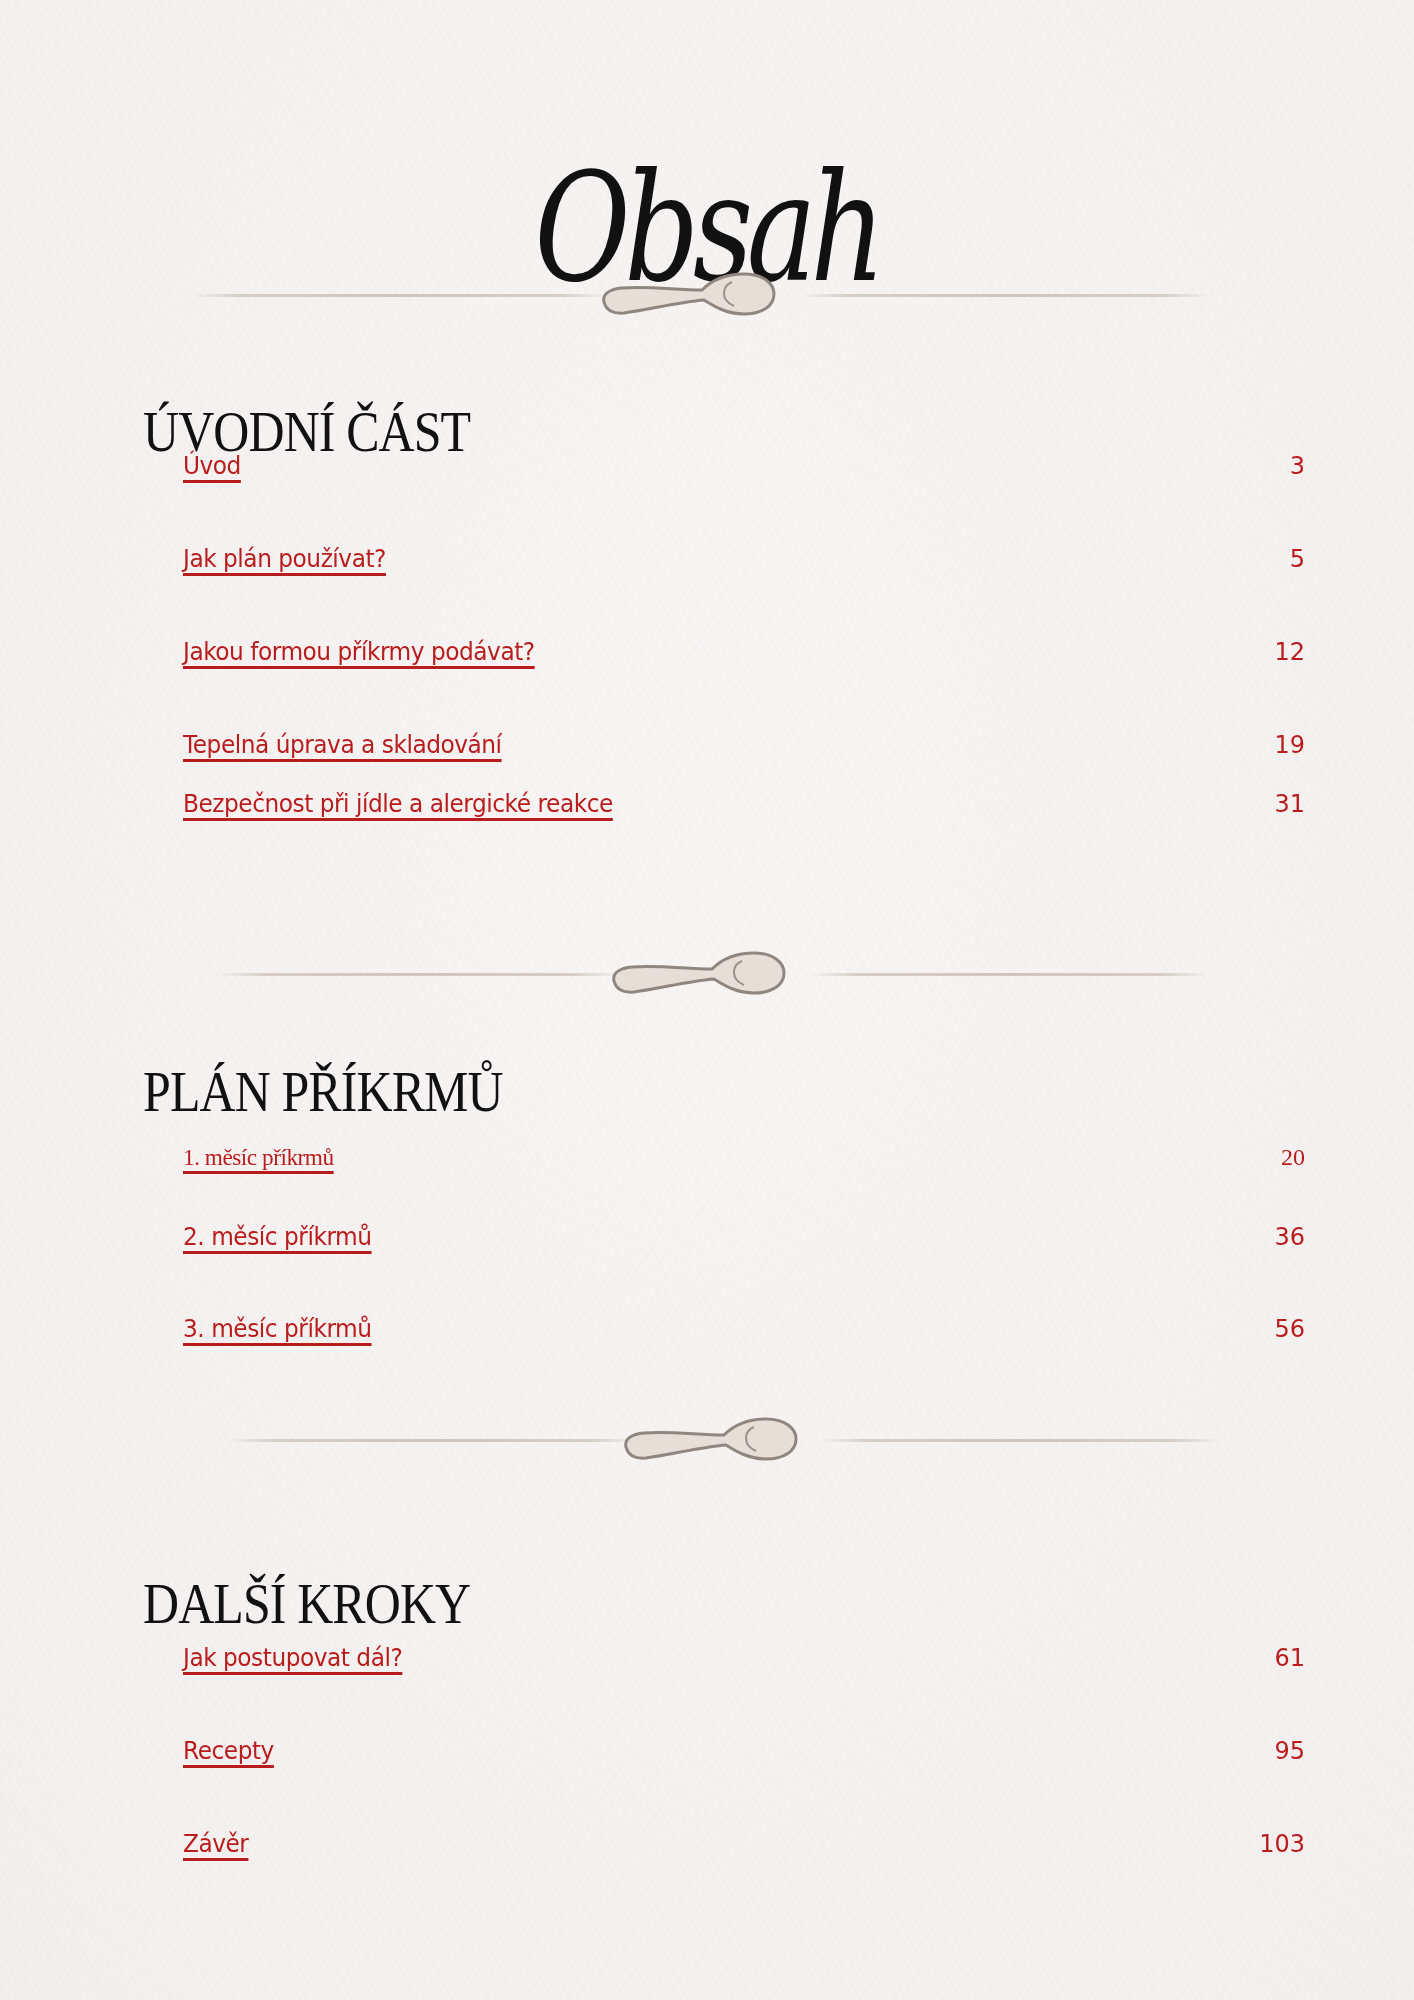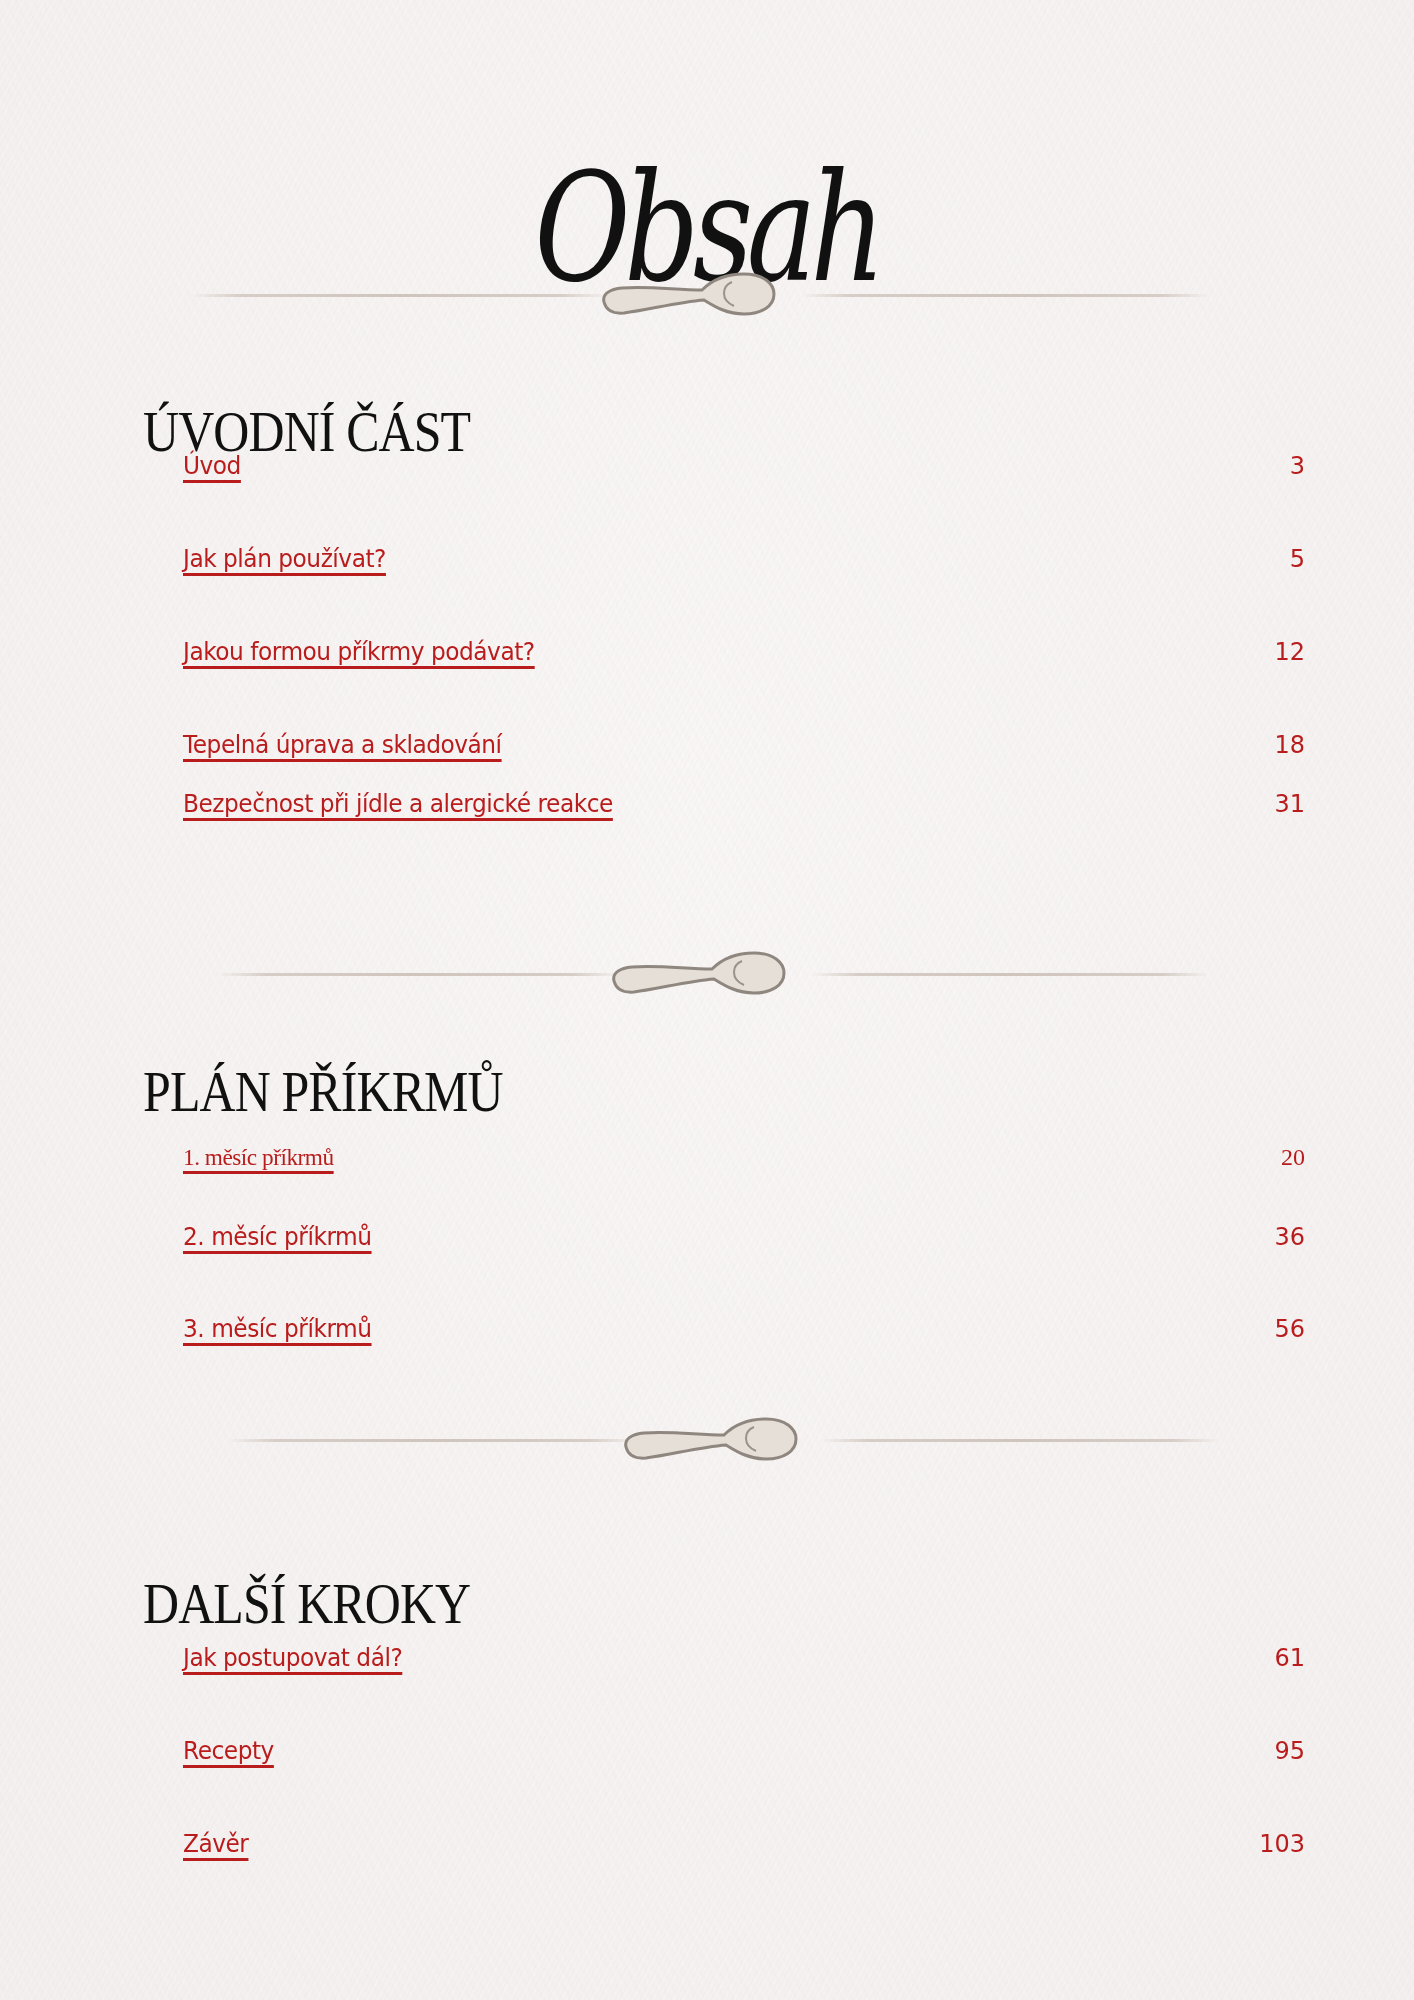--- a/index.html
+++ b/index.html
@@ -74,21 +74,21 @@
 <div class="entry" style="top:531px;">
   <span class="label">Jak plán používat?</span>
   <span class="page">5</span>
 </div>
 <div class="entry" style="top:624px;">
   <span class="label">Jakou formou příkrmy podávat?</span>
   <span class="page">12</span>
 </div>
 <div class="entry" style="top:717px;">
   <span class="label">Tepelná úprava a skladování</span>
-  <span class="page">18</span>
+  <span class="page">19</span>
 </div>
 <div class="entry" style="top:776px;">
   <span class="label">Bezpečnost při jídle a alergické reakce</span>
   <span class="page">31</span>
 </div>
 
 <div class="divider" style="left:160px; top:951px;">
   <div class="line" style="left:57px; width:405px;"></div>
   <svg class="spoon" style="left:448px;" viewBox="0 0 180 46">
     <path d="M6,30 C4,22 12,17 24,16 C52,14 78,18 104,18 C112,10 126,2 146,2 C166,2 176,12 176,22 C176,34 164,42 146,42 C128,42 116,34 106,28 C80,30 50,38 26,41 C14,42 8,38 6,30 Z" fill="#e6dfd8" stroke="#8f877f" stroke-width="3"></path>

